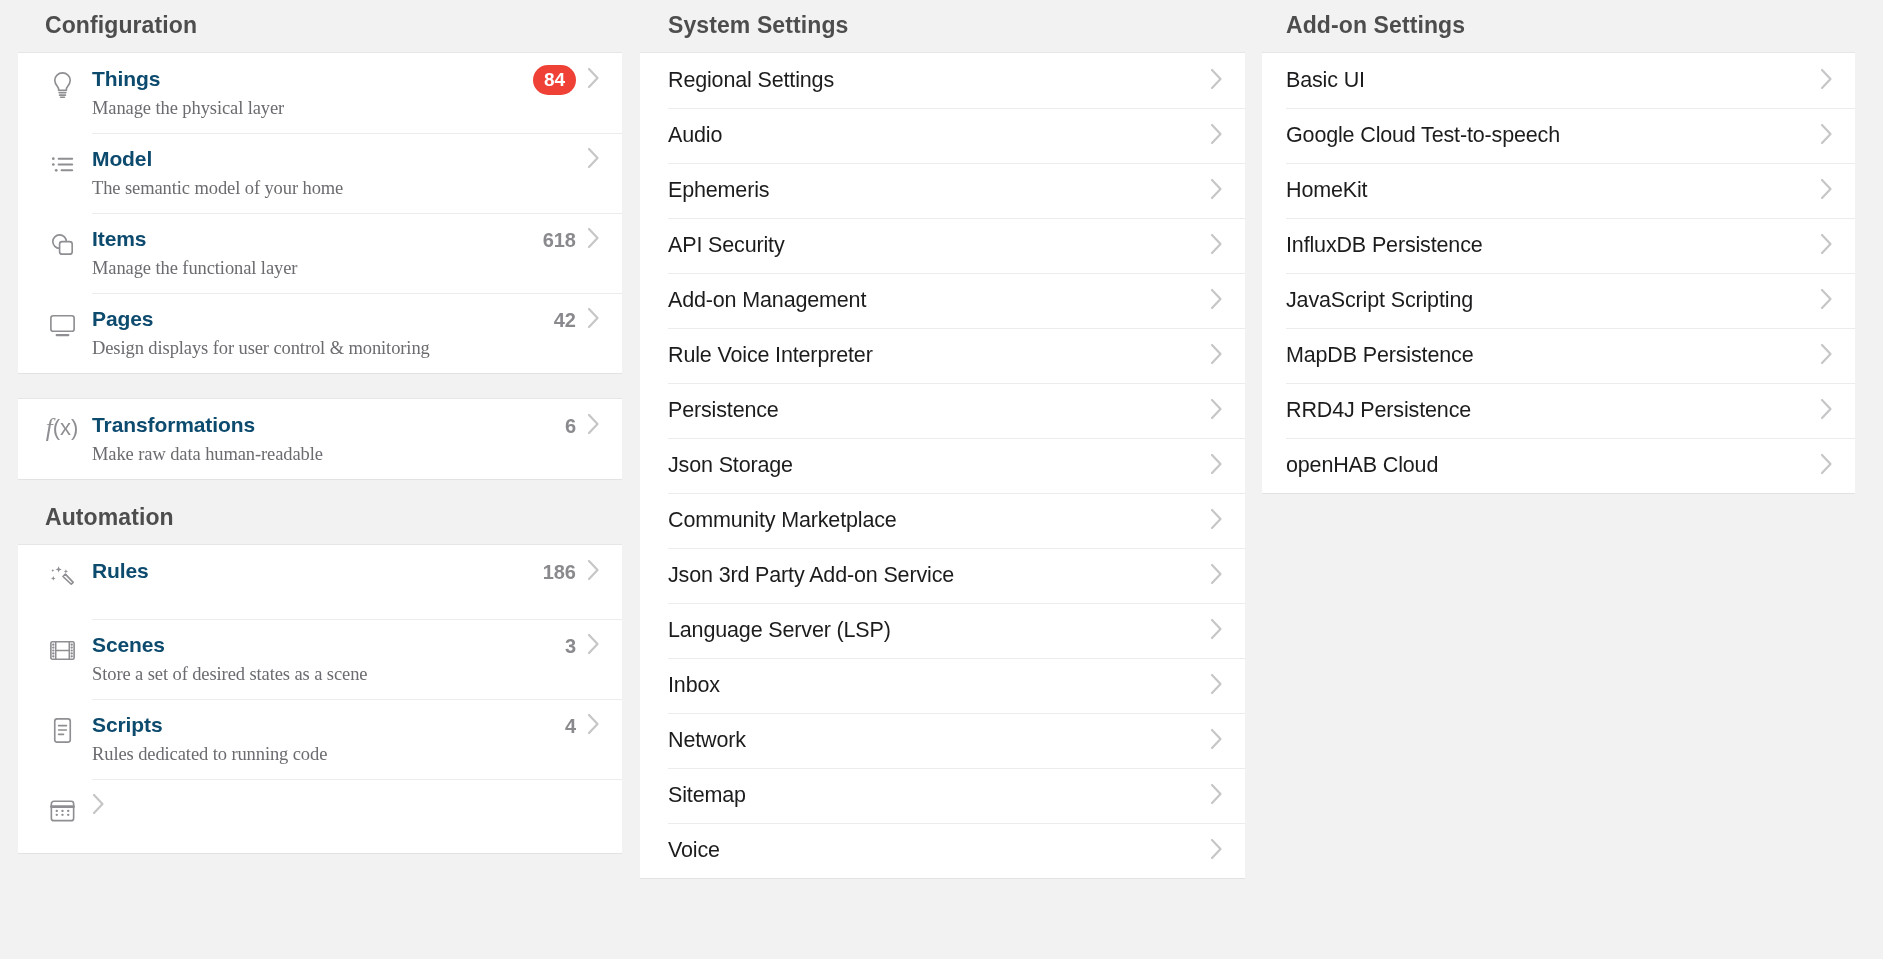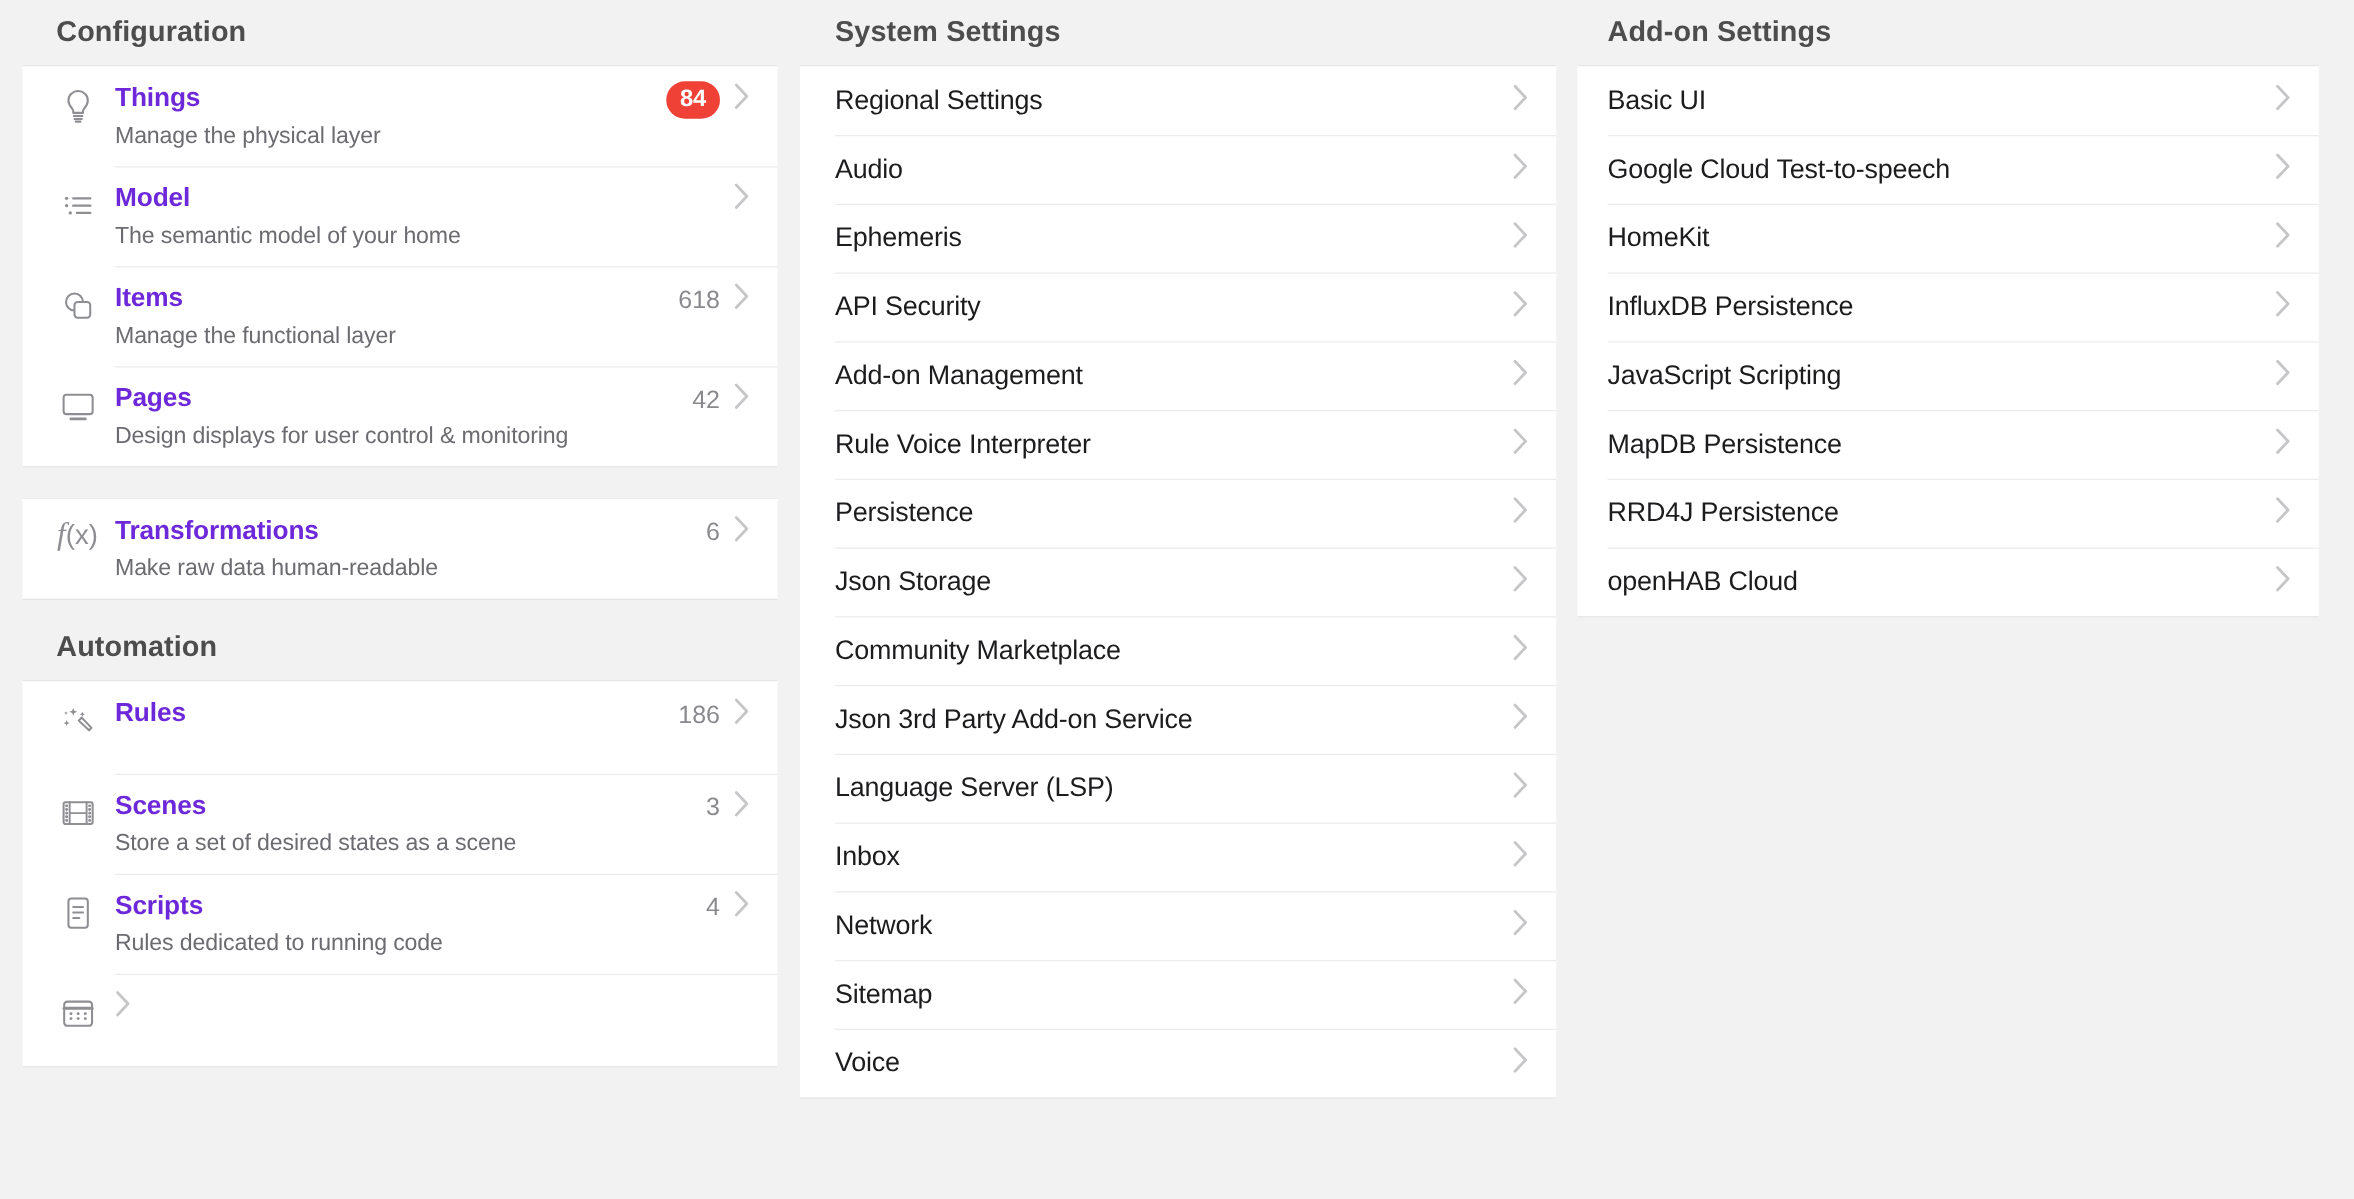--- a/index.html
+++ b/index.html
@@ -63,43 +63,45 @@
     display: flex;
     align-items: flex-start;
     justify-content: center;
     padding-top: 4px;
     color: #8e8e93;
   }
   .rich-body { flex: 1 1 auto; padding-top: 1px; min-width: 0; }
   .rich-title {
     font-size: 21px;
     font-weight: 700;
-    color: #6d28d9;
+    color: #0c4a6e;
     line-height: 26px;
     letter-spacing: -0.1px;
   }
   .rich-sub {
     font-size: 18.5px;
     color: #6b6b70;
     line-height: 26px;
     margin-top: 3px;
     letter-spacing: -0.1px;
+    font-family: Liberation Serif, serif;
   }
   .rich-right {
     flex: 0 0 auto;
     display: flex;
     align-items: center;
     gap: 11px;
     padding-top: 3px;
     height: 26px;
   }
   .count {
     font-size: 20px;
     color: #8a8a8e;
     line-height: 26px;
+    font-weight: bold;
   }
   .badge {
     display: inline-flex;
     align-items: center;
     justify-content: center;
     min-width: 43px;
     height: 30px;
     padding: 0 10px;
     border-radius: 15px;
     background: #ef4136;

